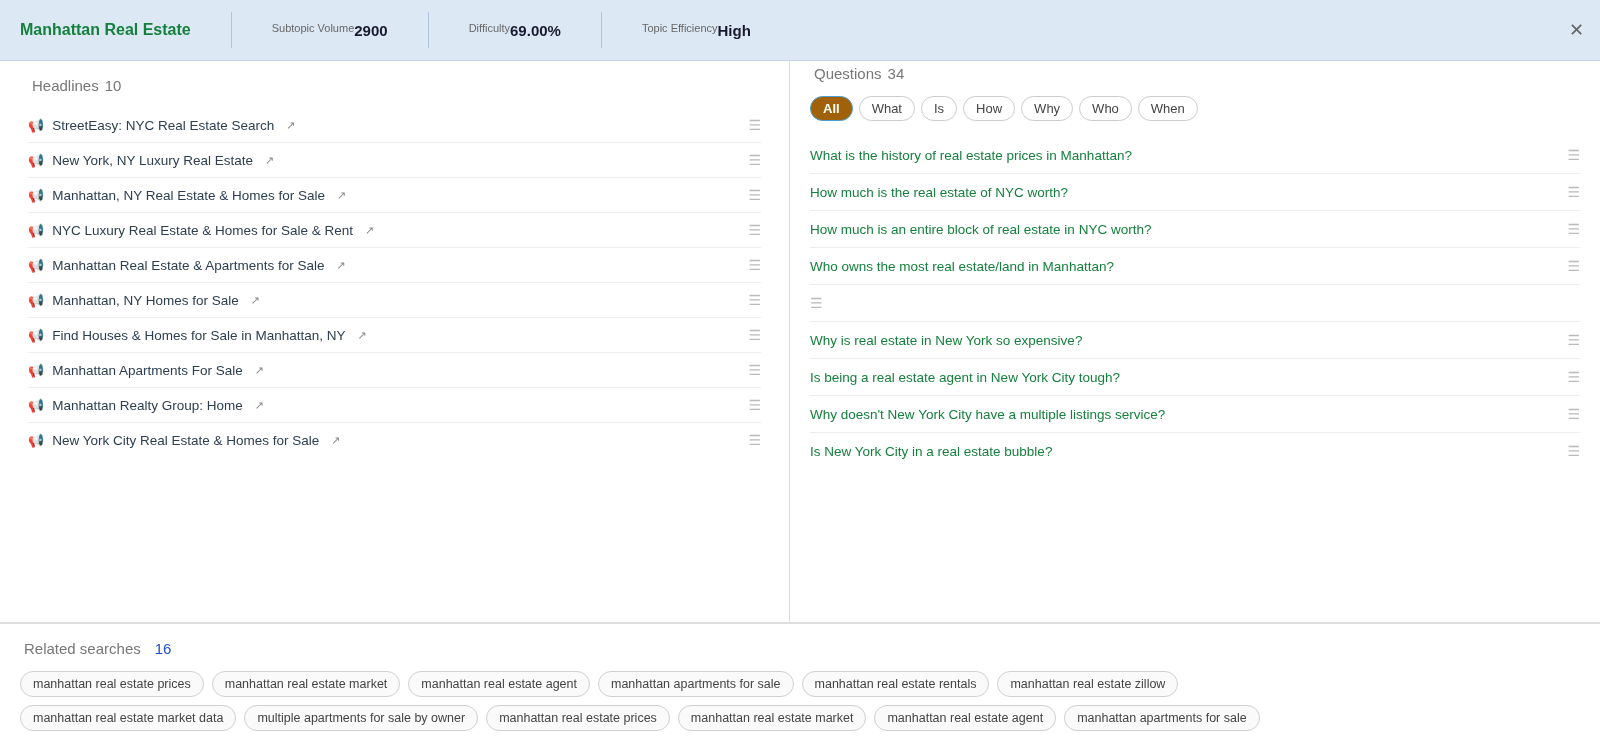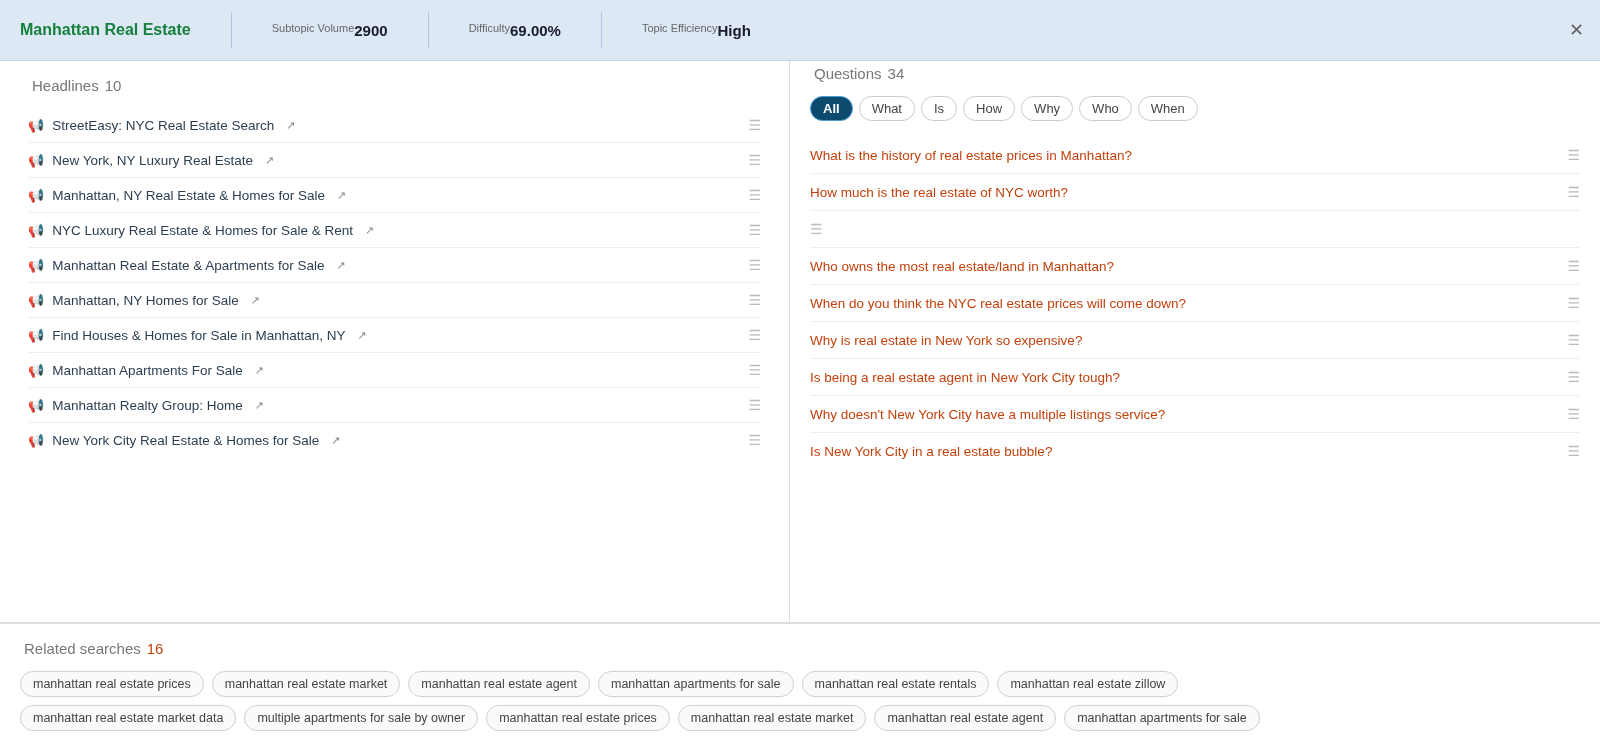--- a/index.html
+++ b/index.html
@@ -129,38 +129,38 @@
     .filter-tab {
       padding: 4px 12px;
       border: 1px solid #ccc;
       border-radius: 16px;
       background: #fff;
       font-size: 13px;
       cursor: pointer;
       color: #444;
     }
     .filter-tab.active {
-      background: #0c4a6e;
+      background: #a16207;
       border-color: #4a9dd4;
       color: #fff;
       font-weight: 600;
     }
 
     .question-item {
       display: flex;
       align-items: center;
       justify-content: space-between;
       padding: 10px 0;
       border-bottom: 1px solid #eee;
       cursor: pointer;
     }
     .question-item:last-child { border-bottom: none; }
     .question-text {
       font-size: 13.5px;
-      color: #c2410c;
+      color: #15803d;
     }
 
     
     .related-section {
       padding: 16px 20px;
       border-top: 1px solid #ddd;
       background: #fff;
     }
     .tags-container {
       display: flex;
@@ -312,28 +312,28 @@
     <div id="questions-list">
         <div class="question-item">
           <span class="question-text">What is the history of real estate prices in Manhattan?</span>
           <span class="list-icon" style="font-size: 14px; color: rgb(187, 187, 187);">☰</span>
         </div>
         <div class="question-item">
           <span class="question-text">How much is the real estate of NYC worth?</span>
           <span class="list-icon" style="font-size: 14px; color: rgb(187, 187, 187);">☰</span>
         </div>
         <div class="question-item">
+          <span class="question-text">How much is an entire block of real estate in NYC worth?</span>
           <span class="list-icon" style="font-size: 14px; color: rgb(187, 187, 187);">☰</span>
         </div>
         <div class="question-item">
           <span class="question-text">Who owns the most real estate/land in Manhattan?</span>
           <span class="list-icon" style="font-size: 14px; color: rgb(187, 187, 187);">☰</span>
         </div>
         <div class="question-item">
-          <span class="question-text">When do you think the NYC real estate prices will come down?</span>
           <span class="list-icon" style="font-size: 14px; color: rgb(187, 187, 187);">☰</span>
         </div>
         <div class="question-item">
           <span class="question-text">Why is real estate in New York so expensive?</span>
           <span class="list-icon" style="font-size: 14px; color: rgb(187, 187, 187);">☰</span>
         </div>
         <div class="question-item">
           <span class="question-text">Is being a real estate agent in New York City tough?</span>
           <span class="list-icon" style="font-size: 14px; color: rgb(187, 187, 187);">☰</span>
         </div>
@@ -346,21 +346,21 @@
           <span class="list-icon" style="font-size: 14px; color: rgb(187, 187, 187);">☰</span>
         </div>
       </div>
   </div>
 
 </div>
 
 <div class="bottom-section">
   <div class="related-section">
     <div class="section-title">
-      <span>Related searches</span><span style="font-weight:400;color:#c2410c;margin-left:6px;">16</span>
+      <span>Related searches</span><span style="font-weight:400;color:#1d4ed8;margin-left:14px;">16</span>
     </div>
     <div id="tags-container">
         <div class="tags-container">
           <span class="tag">manhattan real estate prices</span>
           <span class="tag">manhattan real estate market</span>
           <span class="tag">manhattan real estate agent</span>
           <span class="tag">manhattan apartments for sale</span>
           <span class="tag">manhattan real estate rentals</span>
           <span class="tag">manhattan real estate zillow</span>
         </div>

